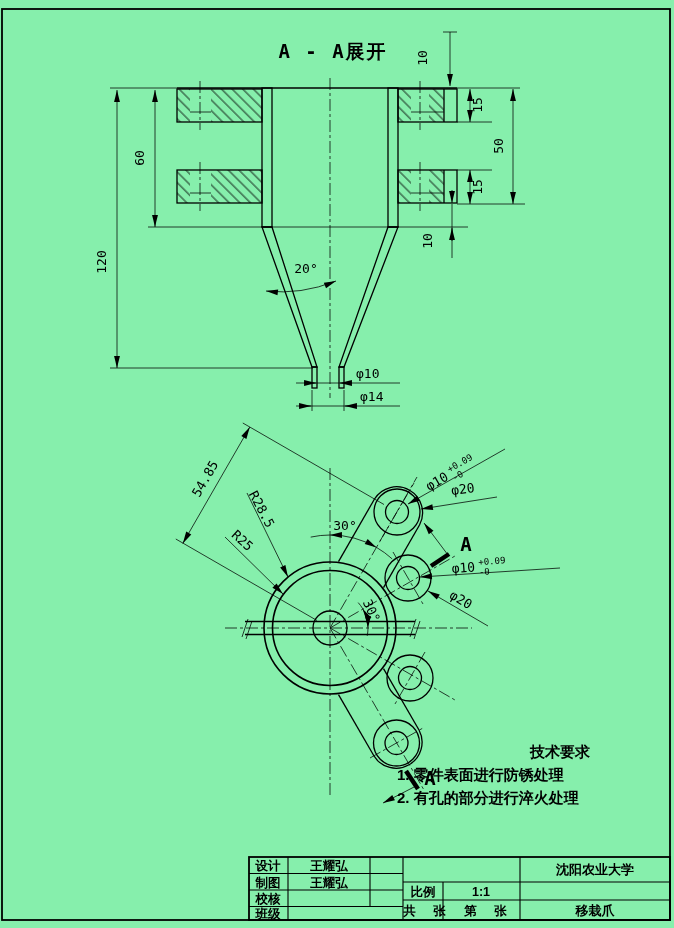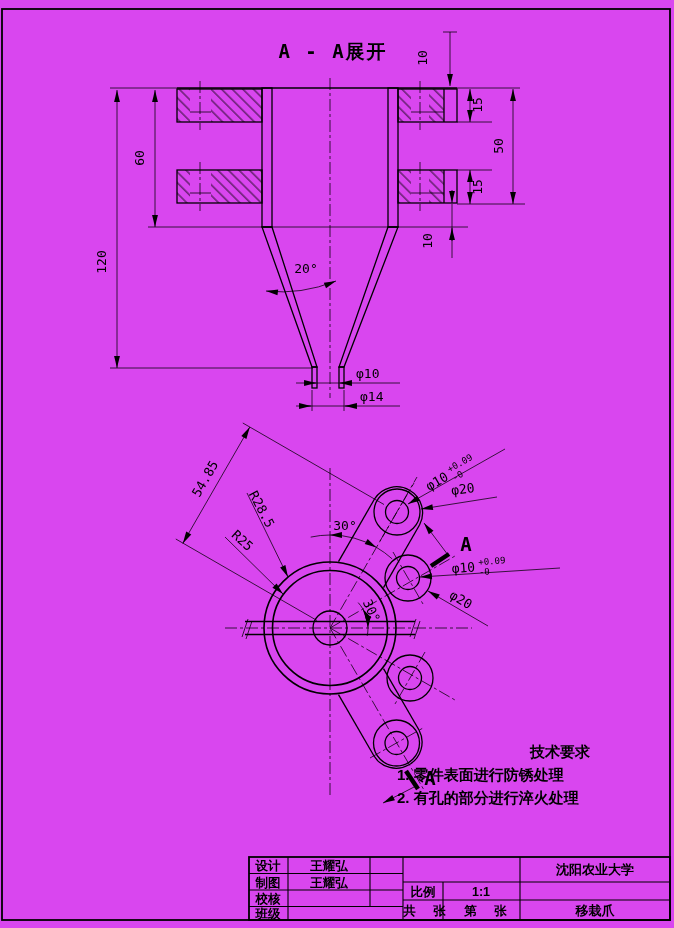--- a/index.html
+++ b/index.html
@@ -1,16 +1,16 @@
 <!DOCTYPE html>
 <html><head>
 <meta charset="utf-8">
 <style>
   html,body{margin:0;padding:0;background:#e8e8e8;}
-  #page{position:relative;width:674px;height:928px;background:#d946ef;margin:0 auto;
+  #page{position:relative;width:674px;height:928px;background:#86efac;margin:0 auto;
         font-family:"Liberation Sans",sans-serif;}
   svg{position:absolute;left:0;top:0;}
   svg text{fill:#000;}
   .dim{font-family:"DejaVu Sans Mono",monospace;font-size:13px;}
   .dim-sm{font-family:"DejaVu Sans Mono",monospace;font-size:9px;}
   .cad-title{font-family:"DejaVu Sans Mono",monospace;font-size:19px;font-weight:bold;letter-spacing:2px;}
   .sec-letter{font-family:"DejaVu Sans Mono",monospace;font-size:19px;font-weight:bold;}
   .cjk{font-family:"Liberation Sans",sans-serif;font-weight:bold;font-size:15px;}
   .cjk-sm{font-family:"Liberation Sans",sans-serif;font-weight:bold;font-size:12.5px;}
   .cjk-block{font-family:"Liberation Sans",sans-serif;font-weight:bold;font-size:13px;}

